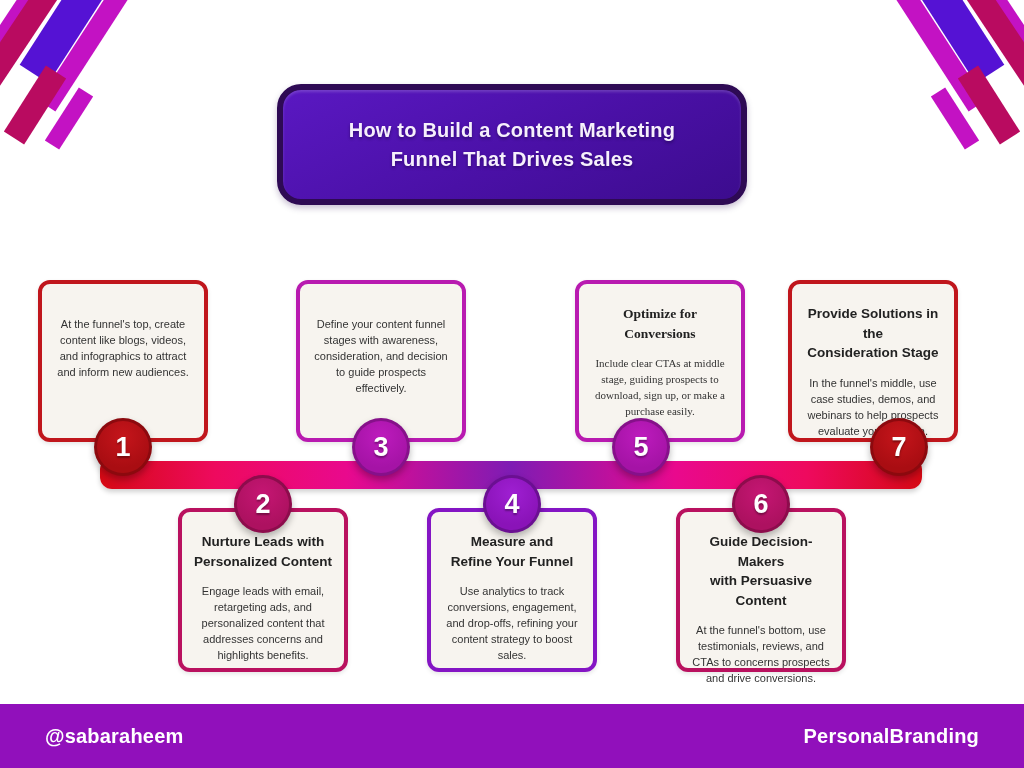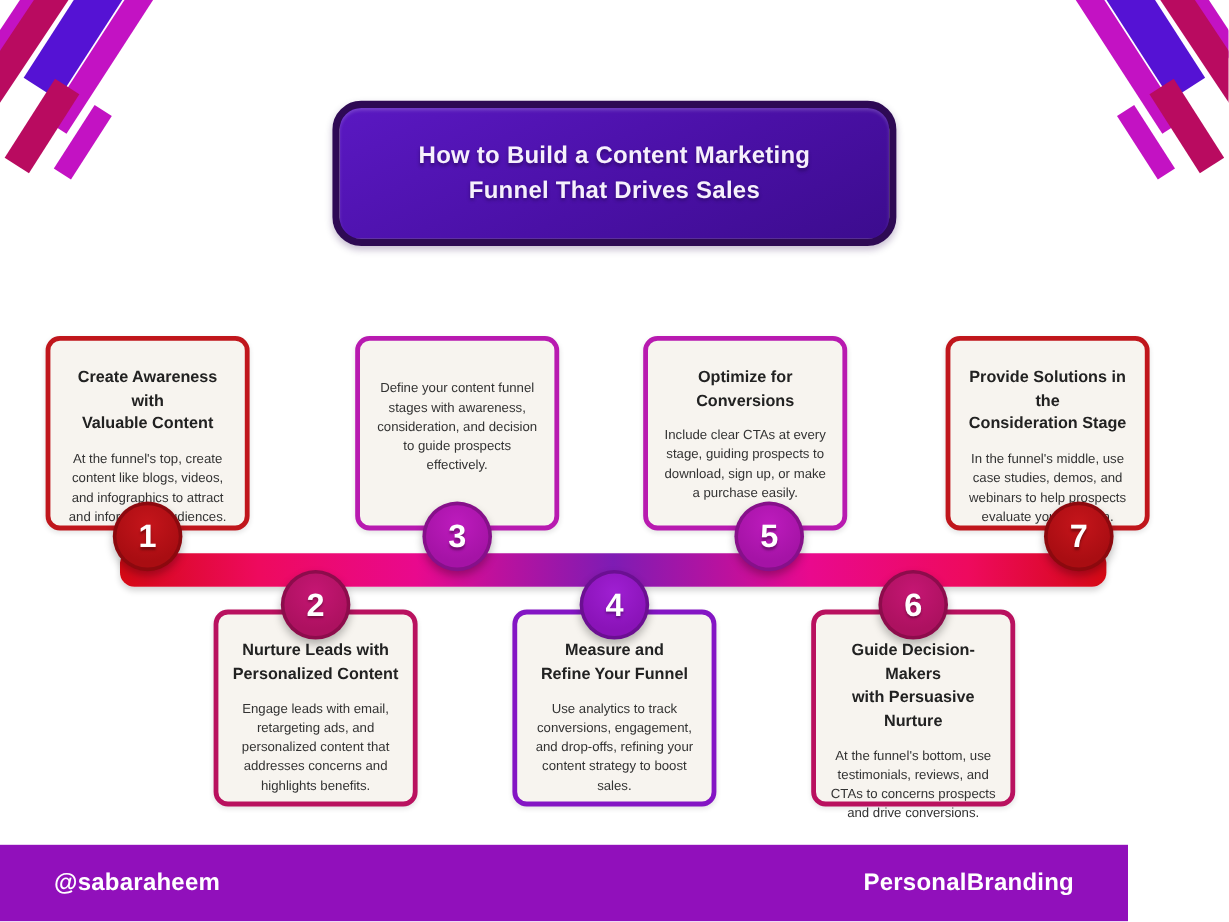--- a/index.html
+++ b/index.html
@@ -31,21 +31,21 @@
   
   .card{position:absolute;width:170px;box-sizing:border-box;background:#f7f4ef;
         border:4px solid var(--accent);border-radius:12px;padding:20px 10px 12px 10px;
         text-align:center;box-shadow:0 2px 4px rgba(0,0,0,0.10);}
   .card-title{font-size:13.5px;font-weight:600;color:#222222;line-height:1.45;
         white-space:pre-line;}
   .card-body{font-size:11px;color:#333333;line-height:1.45;margin-top:13px;}
 
   .row-top{top:280px;height:162px;}
   .row-bottom{top:508px;height:164px;}
-  .pos-c1{left:38px;}  .pos-c3{left:296px;} .pos-c5{left:536px;} .pos-c7{left:788px;}
+  .pos-c1{left:38px;}  .pos-c3{left:296px;} .pos-c5{left:575px;font-family:Liberation Serif, serif;} .pos-c7{left:788px;}
   .pos-c2{left:178px;} .pos-c4{left:427px;} .pos-c6{left:676px;}
 
   
   .t-red {--accent:#c0161c;--rim:#8c090e;--base:#a90d12;--light:#c5151b;}
   .t-rasp{--accent:#b9115f;--rim:#8d0c4c;--base:#ad1160;--light:#c51673;}
   .t-mag {--accent:#b81ab0;--rim:#86108a;--base:#a513a6;--light:#bd1bbd;}
   .t-purp{--accent:#8415c4;--rim:#6b0f92;--base:#8a13b8;--light:#9f1fd2;}
 
   
   .circ{position:absolute;width:58px;height:58px;border-radius:50%;background:var(--rim);
@@ -53,21 +53,21 @@
   .circ-inner{position:absolute;inset:3px;border-radius:50%;
         background:radial-gradient(circle at 50% 30%, var(--light) 0%, var(--base) 70%);}
   .circ-num{position:absolute;inset:0;display:flex;align-items:center;justify-content:center;
         color:#ffffff;font-size:27px;font-weight:bold;text-shadow:0 2px 2px rgba(0,0,0,0.35);}
   .row-circ-top{top:418px;}
   .row-circ-bottom{top:475px;}
   .pos-n1{left:94px;}  .pos-n3{left:352px;} .pos-n5{left:612px;} .pos-n7{left:870px;}
   .pos-n2{left:234px;} .pos-n4{left:483px;} .pos-n6{left:732px;}
 
   
-  .footer{position:absolute;left:0;bottom:0;width:940px;height:64px;background:#9110bb;
+  .footer{position:absolute;left:0;bottom:0;width:1024px;height:64px;background:#9110bb;
           box-sizing:border-box;display:flex;align-items:center;justify-content:space-between;
           padding:0 45px;}
   .footer .handle,.footer .brand{color:#ffffff;font-size:20px;font-weight:bold;
           letter-spacing:0.2px;}
 </style>
 </head>
 <body>
 
 <div id="canvas">
 
@@ -93,51 +93,49 @@
   </svg>
 
   <div class="banner">
     <div class="banner-title">How to Build a Content Marketing
 Funnel That Drives Sales</div>
   </div>
 
   <div class="bar"></div>
 
   <div class="card row-top pos-c1 t-red">
-    <div class="card-title">Create Awareness with
-Valuable Content</div>
     <div class="card-body">At the funnel's top, create content like blogs, videos, and infographics to attract and inform new audiences.</div>
   </div>
   <div class="card row-top pos-c3 t-mag">
     <div class="card-body">Define your content funnel stages with awareness, consideration, and decision to guide prospects effectively.</div>
   </div>
   <div class="card row-top pos-c5 t-mag">
     <div class="card-title">Optimize for
 Conversions</div>
-    <div class="card-body">Include clear CTAs at every stage, guiding prospects to download, sign up, or make a purchase easily.</div>
+    <div class="card-body">Include clear CTAs at middle stage, guiding prospects to download, sign up, or make a purchase easily.</div>
   </div>
   <div class="card row-top pos-c7 t-red">
     <div class="card-title">Provide Solutions in the
 Consideration Stage</div>
     <div class="card-body">In the funnel's middle, use case studies, demos, and webinars to help prospects evaluate your solution.</div>
   </div>
 
   <div class="card row-bottom pos-c4 t-purp">
     <div class="card-title">Measure and
 Refine Your Funnel</div>
     <div class="card-body">Use analytics to track conversions, engagement, and drop-offs, refining your content strategy to boost sales.</div>
   </div>
   <div class="card row-bottom pos-c2 t-rasp">
     <div class="card-title">Nurture Leads with
 Personalized Content</div>
     <div class="card-body">Engage leads with email, retargeting ads, and personalized content that addresses concerns and highlights benefits.</div>
   </div>
   <div class="card row-bottom pos-c6 t-rasp">
     <div class="card-title">Guide Decision-Makers
-with Persuasive Nurture</div>
+with Persuasive Content</div>
     <div class="card-body">At the funnel's bottom, use testimonials, reviews, and CTAs to concerns prospects and drive conversions.</div>
   </div>
 
   <div class="circ row-circ-top pos-n1 t-red">
     <div class="circ-inner"></div>
     <div class="circ-num">1</div>
   </div>
   <div class="circ row-circ-top pos-n3 t-mag">
     <div class="circ-inner"></div>
     <div class="circ-num">3</div>

